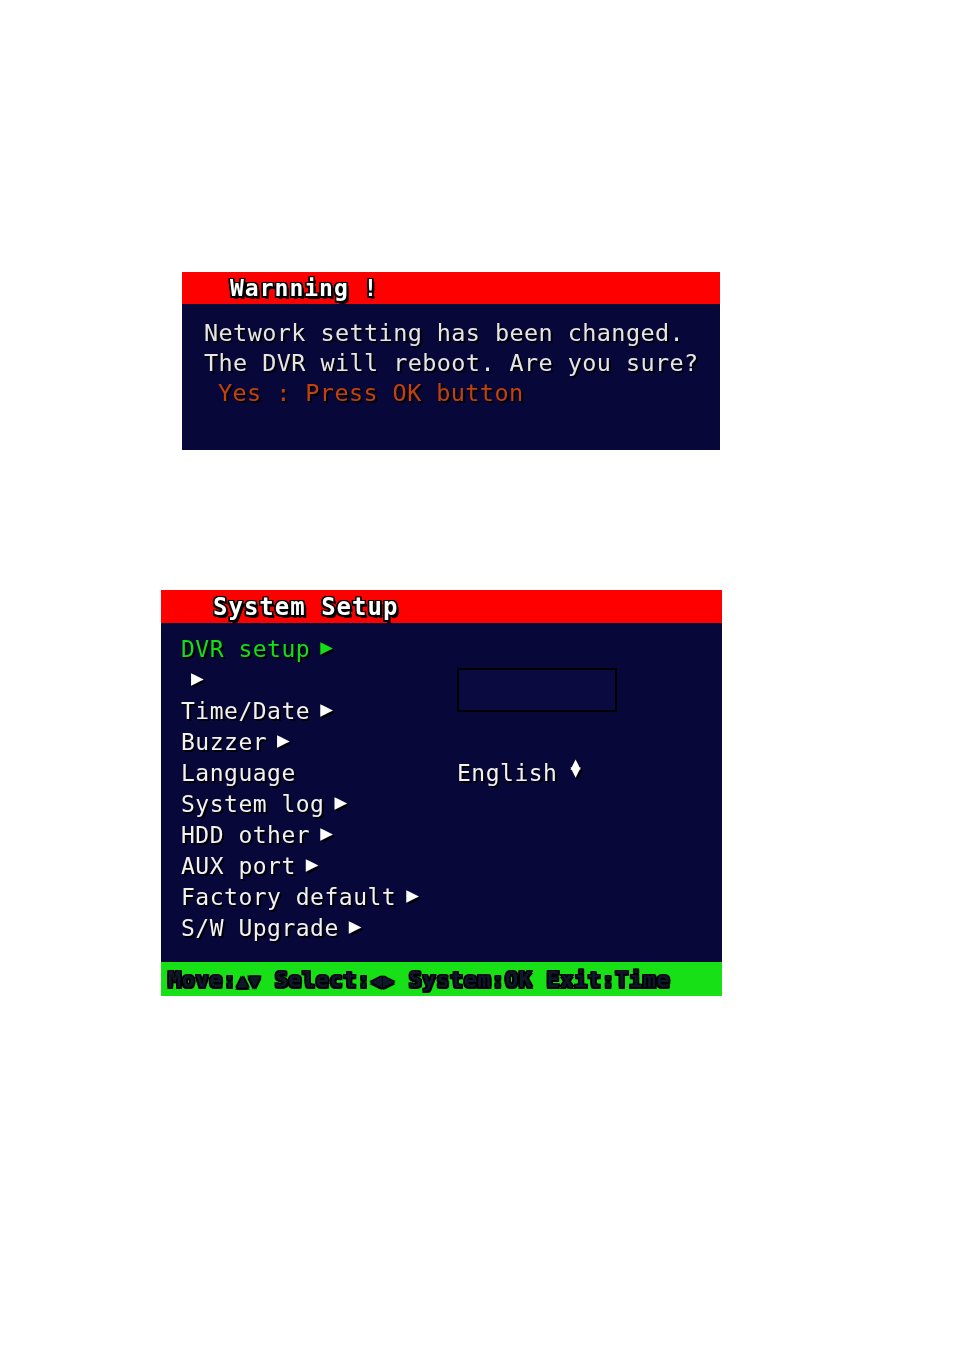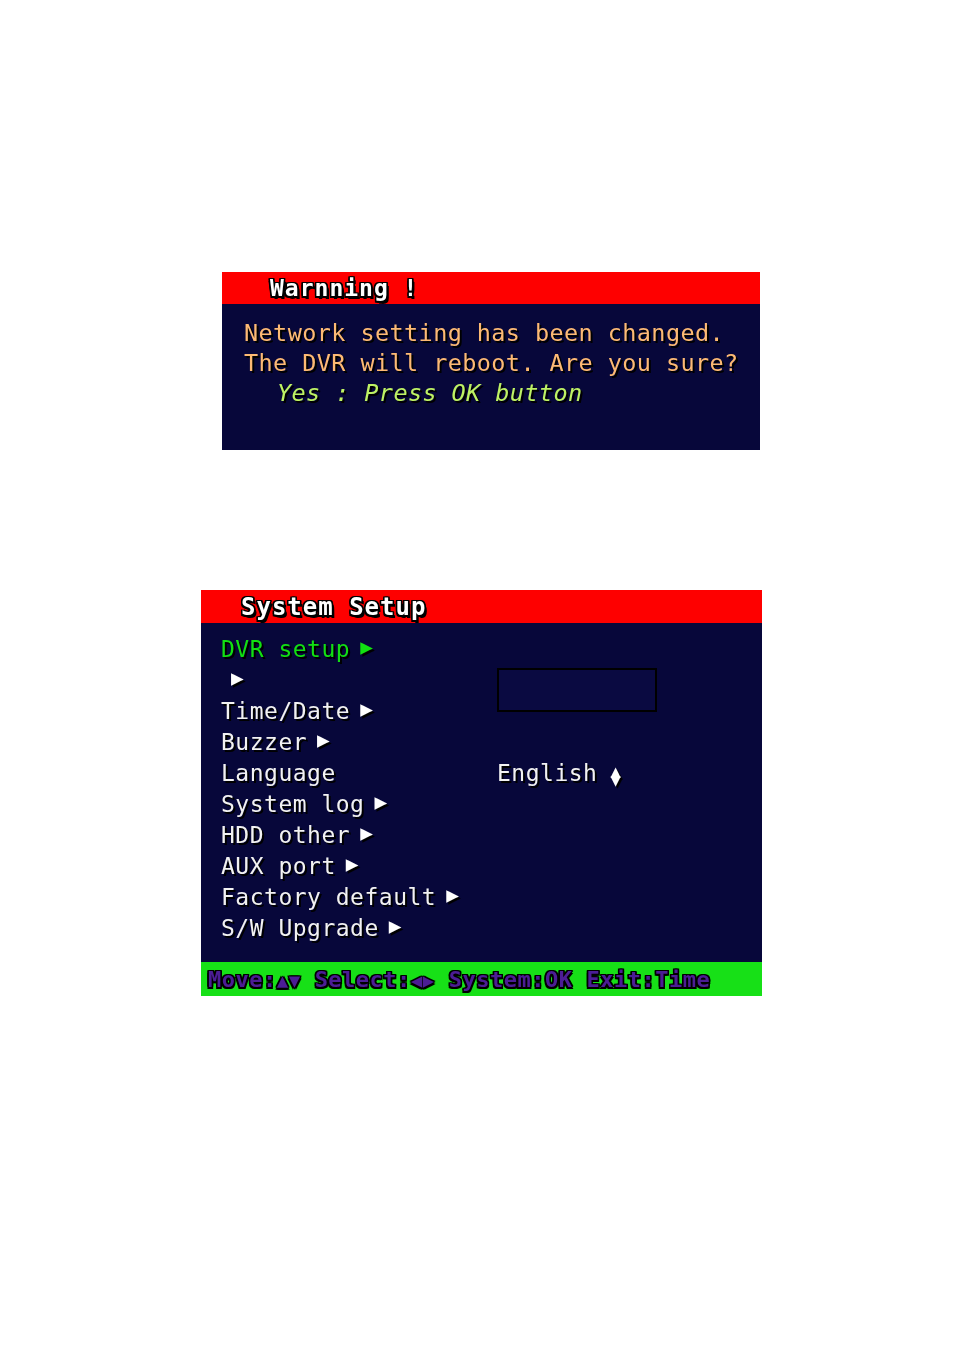--- a/index.html
+++ b/index.html
@@ -15,21 +15,20 @@
     position: relative;
     font-family: "DejaVu Sans Mono", "Liberation Mono", monospace;
     overflow: hidden;
   }
 
   
   .osd-panel {
     position: absolute;
     background: #07073a;
     overflow: hidden;
-    margin-left: 40px;
   }
   .osd-titlebar {
     background: #fe0000;
     width: 100%;
     display: flex;
     align-items: center;
   }
   .osd-title-text {
     font-family: "DejaVu Sans Mono", "Liberation Mono", monospace;
     font-weight: bold;
@@ -60,33 +59,33 @@
   .warn-body {
     padding: 14px 0 0 0;
   }
   .warn-line {
     font-size: 23.5px;
     line-height: 30px;
     white-space: pre;
     letter-spacing: 0.4px;
     text-shadow: 2px 2px 0 #000;
   }
-  .warn-line.white { color: #fdba74; padding-left: 22px; }
-  .warn-line.yellow { color: #bef264; padding-left: 55px; font-style: italic; }
+  .warn-line.white { color: #e5e5e5; padding-left: 22px; }
+  .warn-line.yellow { color: #c2410c; padding-left: 36px; }
 
   
   #system-setup {
     left: 161px;
     top: 590px;
     width: 561px;
     height: 406px;
   }
   #system-setup .osd-titlebar {
     height: 33px;
-    padding-left: 40px;
+    padding-left: 52px;
   }
   #system-setup .osd-title-text {
     font-size: 24px;
   }
   .menu-body {
     position: relative;
     height: 332px;
     padding-top: 10px;
   }
   .menu-row {
@@ -110,21 +109,21 @@
     margin-left: 10px;
     font-size: 21px;
     line-height: 1;
     color: #ffffff;
     transform: translateY(-1px);
   }
   .menu-value {
     position: absolute;
     left: 296px;
     display: flex;
-    align-items: flex-end;
+    align-items: flex-start;
     font-size: 23px;
     color: #f2f2f2;
     text-shadow: 2px 2px 0 #000;
     letter-spacing: 0.5px;
   }
   .updown {
     display: inline-flex;
     flex-direction: column;
     margin-left: 13px;
     line-height: 0.52;
@@ -148,21 +147,21 @@
     width: 100%;
     height: 34px;
     background: #17e017;
     display: flex;
     align-items: center;
     padding-left: 7px;
   }
   .footer-hint {
     font-size: 22px;
     font-weight: bold;
-    color: #4c1d95;
+    color: #0f172a;
     white-space: pre;
     letter-spacing: 0.5px;
     margin-right: 14px;
     text-shadow:
       -1.5px -1.5px 0 #000, 1.5px -1.5px 0 #000,
       -1.5px  1.5px 0 #000, 1.5px  1.5px 0 #000,
        0px -1.5px 0 #000, 0px 1.5px 0 #000,
       -1.5px 0px 0 #000, 1.5px 0px 0 #000;
   }
   .footer-hint:last-child { margin-right: 0; }

